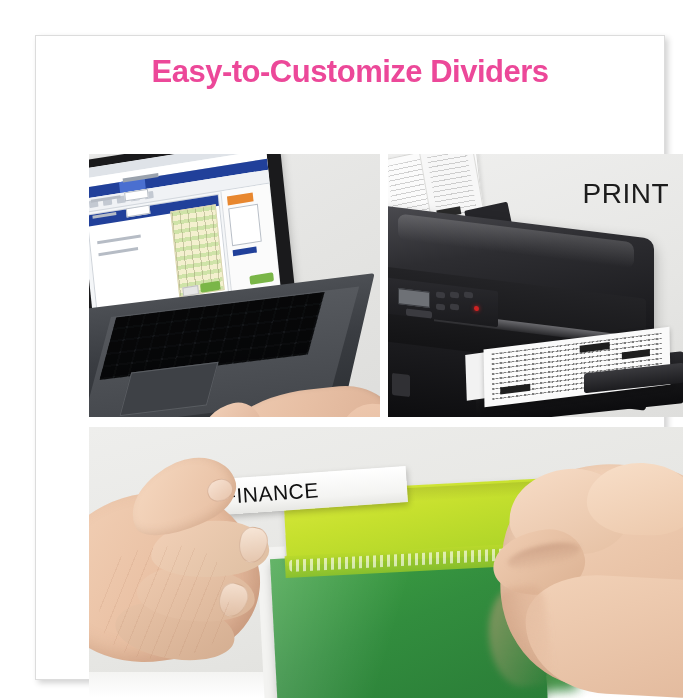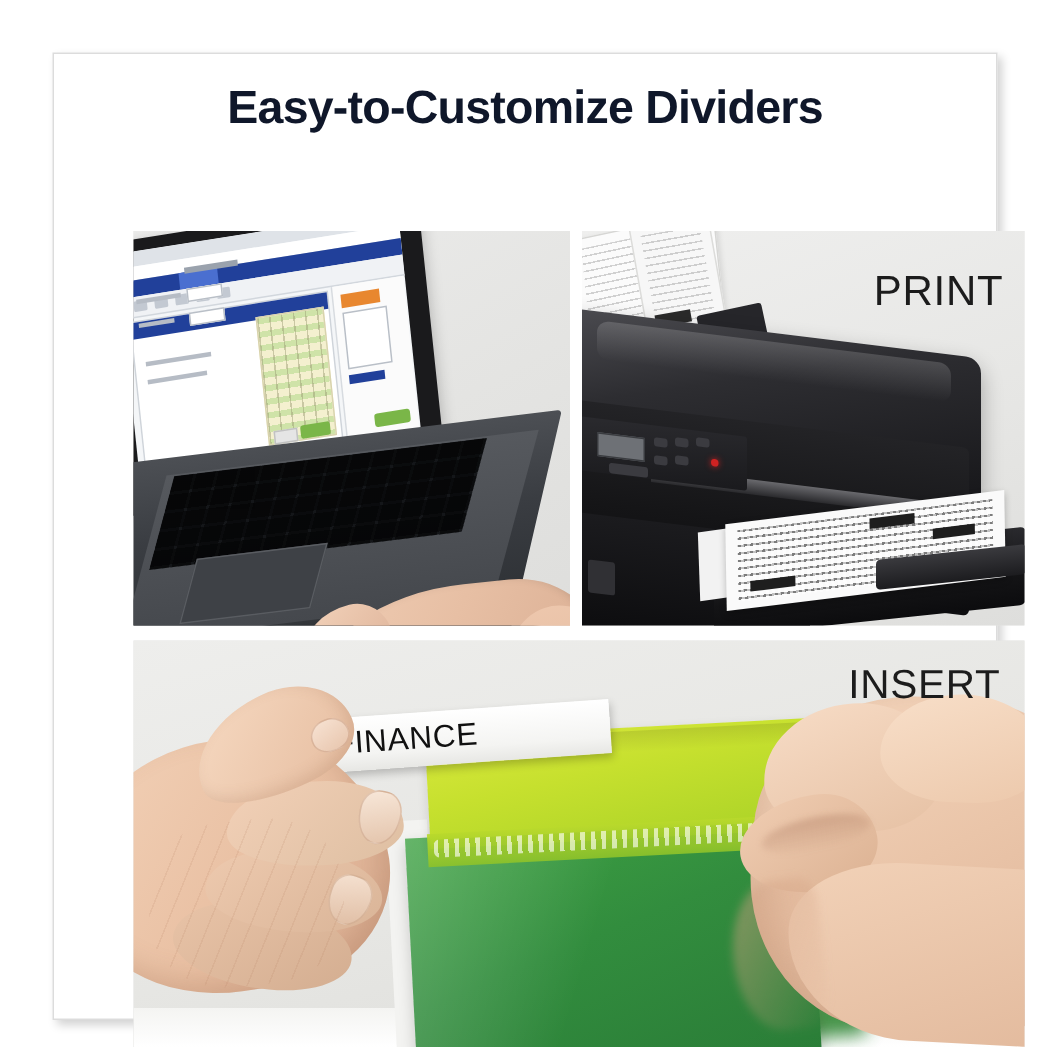--- a/index.html
+++ b/index.html
@@ -37,21 +37,21 @@
   
   .title {
     position: absolute;
     left: 0;
     top: 18px;
     width: 100%;
     text-align: center;
     font-size: 31px;
     font-weight: bold;
     letter-spacing: -0.5px;
-    color: #0f172a;
+    color: #ec4899;
     font-family: "Liberation Sans", sans-serif;
   }
 
   
   .panel {
     position: absolute;
     overflow: hidden;
     background: #e3e3e1;
   }
   .panel-design { left: 53px;  top: 118px; width: 291px; height: 263px; }
@@ -605,17 +605,16 @@
       <div class="lh-palm"></div>
       <div class="lh-ring"></div>
       <div class="lh-mid"></div>
       <div class="lh-midnail"></div>
       <div class="lh-index"></div>
       <div class="lh-indexnail"></div>
       <div class="lh-thumb"></div>
       <div class="lh-thumbnail"></div>
       <div class="lh-creases"></div>
 
-      <div class="panel-label label-insert">INSERT</div>
     </div>
 
   </div>
 </div>
 
 </body></html>

